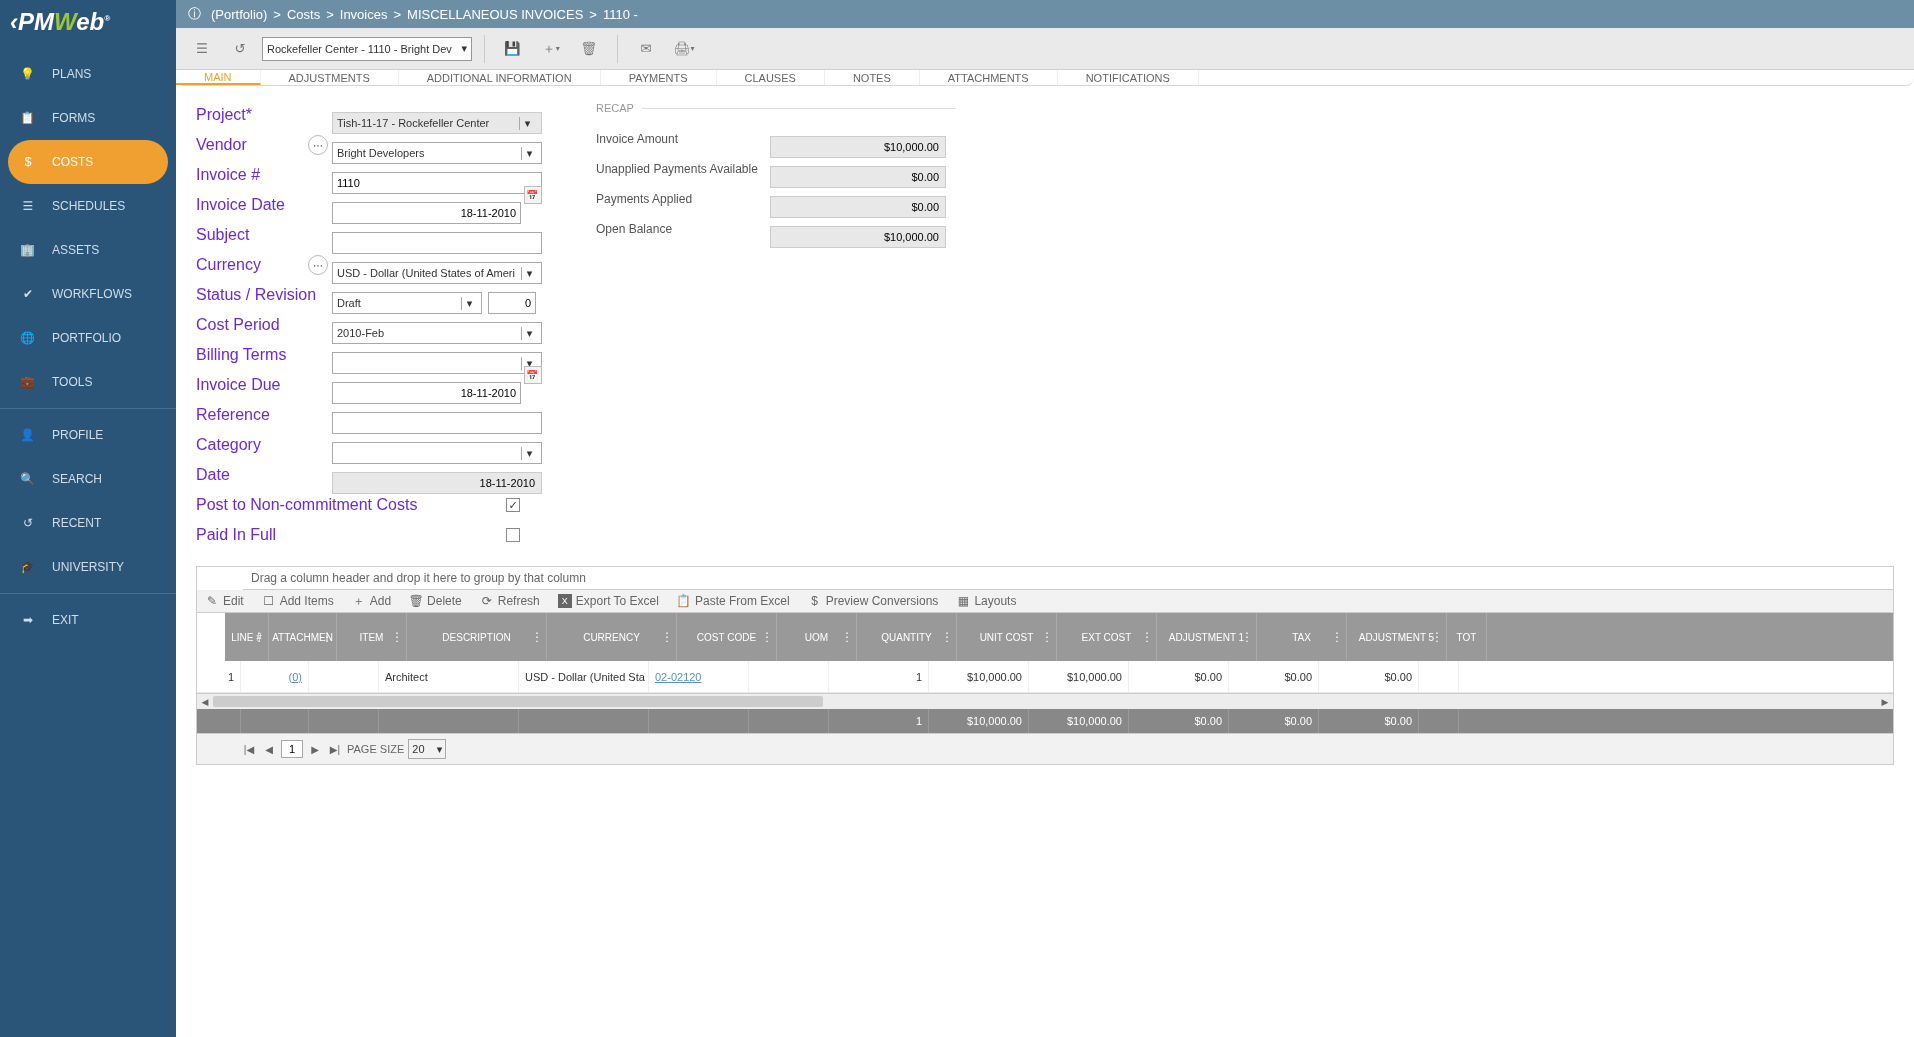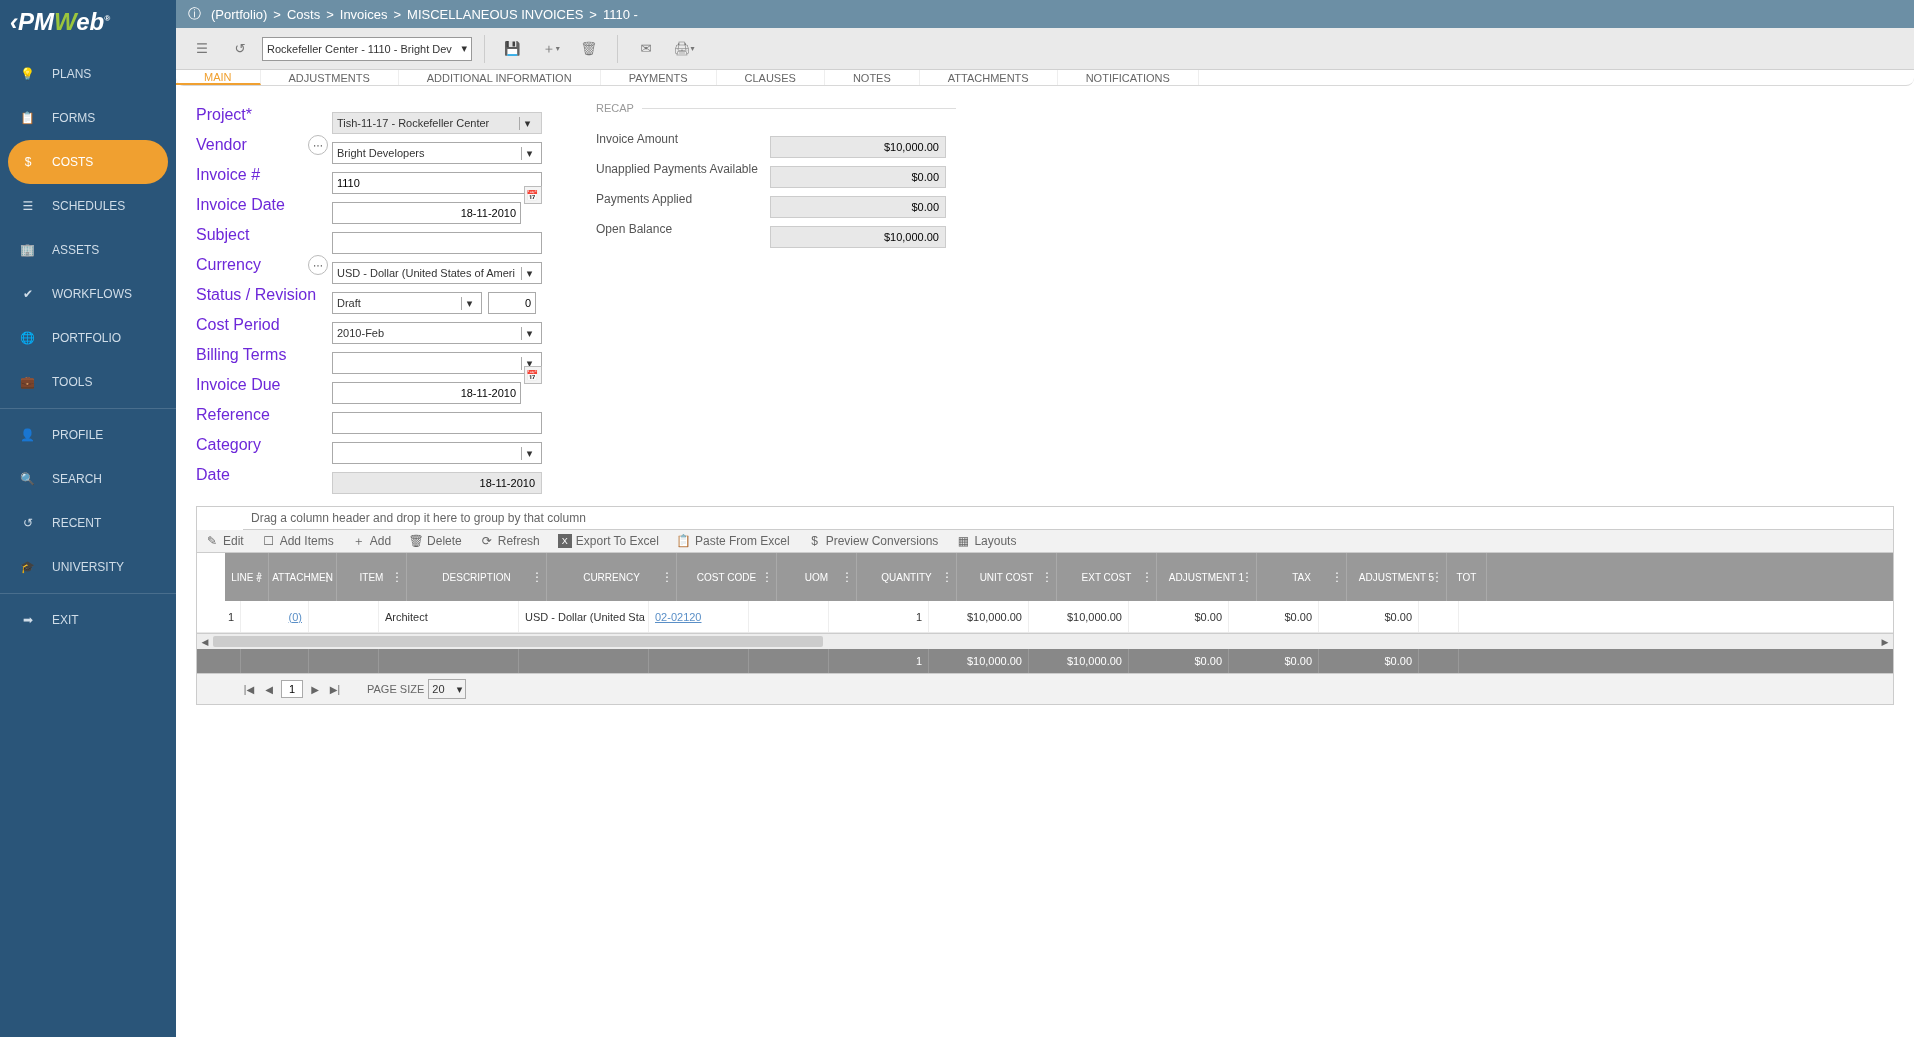--- a/index.html
+++ b/index.html
@@ -70,21 +70,21 @@
 .gc a { color: #5a8fc7; text-decoration: underline; }
 .grid-scroll { background: #ededed; height: 16px; position: relative; border-top: 1px solid #ccc; }
 .grid-scroll .thumb { position: absolute; left: 16px; width: 610px; top: 2px; bottom: 2px; background: #ccc; border-radius: 2px; }
 .grid-scroll .arl, .grid-scroll .arr { position: absolute; top: 0; width: 16px; height: 16px; display: flex; align-items: center; justify-content: center; color: #666; font-size: 9px; }
 .grid-scroll .arl { left: 0; } .grid-scroll .arr { right: 0; }
 .grid-totals { background: #888; color: #fff; display: flex; height: 24px; }
 .gt { flex-shrink: 0; border-right: 1px solid #999; display: flex; align-items: center; justify-content: flex-end; padding: 0 6px; font-size: 11px; }
 .grid-pager { background: #f2f2f2; padding: 5px 10px; display: flex; align-items: center; gap: 4px; border-top: 1px solid #ccc; }
 .pg-btn { width: 16px; height: 16px; display: inline-flex; align-items: center; justify-content: center; color: #666; cursor: pointer; font-size: 10px; }
 .pg-input { width: 22px; height: 18px; border: 1px solid #aaa; text-align: center; font-size: 11px; }
-.pg-label { font-size: 11px; color: #666; margin-left: 20px; }
+.pg-label { font-size: 11px; color: #666; }
 .pg-sel { height: 20px; border: 1px solid #aaa; font-size: 11px; width: 38px; display: inline-flex; align-items: center; justify-content: space-between; padding: 0 3px; }
 </style>
 </head>
 <body>
 
 <div class="app">
 
   <div class="sidebar">
     <div class="logo">
       <span class="logo-text"><span>‹PM</span><span class="w">W</span><span>eb</span><sup style="font-size:8px">®</sup></span>
@@ -298,20 +298,28 @@
               <div class="form-ctrl">
                 <div class="sel">
                   <span></span>
                   <span class="dd">▾</span>
                 </div>
               </div>
             </div>
           <div class="form-row">
               <div class="form-label">Date</div>
               <div class="form-ctrl"><input class="inp ro" readonly="" style="text-align: right;" value="18-11-2010"></div>
+            </div>
+          <div class="form-row">
+              <div class="form-label" style="width:310px">Post to Non-commitment Costs</div>
+              <span class="chk checked"></span>
+            </div>
+          <div class="form-row">
+              <div class="form-label" style="width:310px">Paid In Full</div>
+              <span class="chk"></span>
             </div>
         </div>
 
         <div class="form-col" style="width:360px">
           <div class="recap-hdr">
               <span>RECAP</span>
               <span class="line"></span>
             </div>
           <div class="recap-row">
               <div class="recap-label">Invoice Amount</div>

